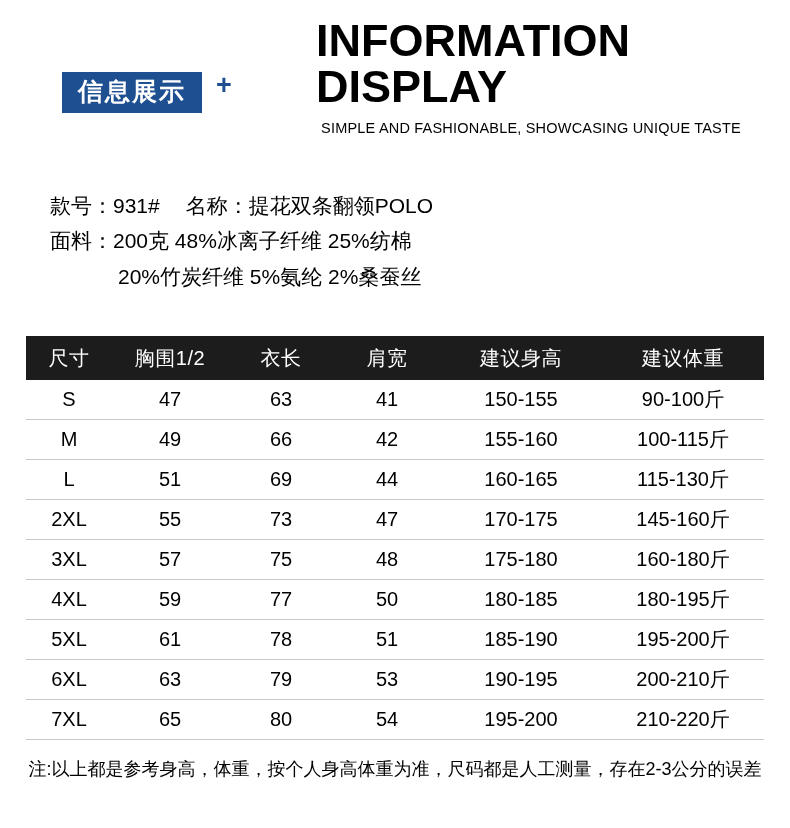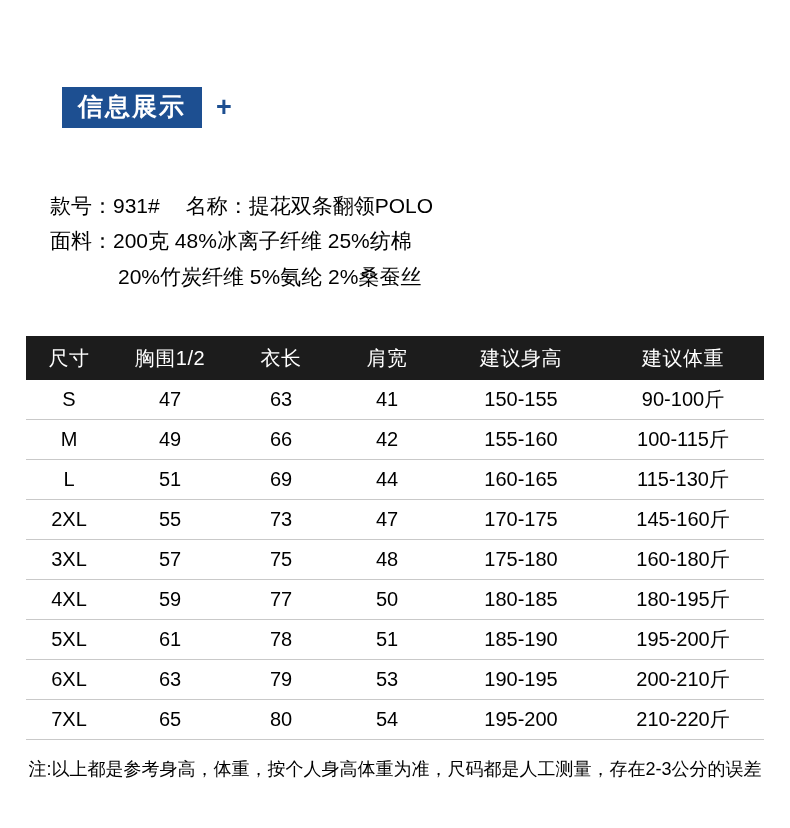--- a/index.html
+++ b/index.html
@@ -21,23 +21,23 @@
   }
 
   
   .header {
     position: relative;
     height: 170px;
   }
   .badge-row {
     position: absolute;
     left: 62px;
-    top: 87px;
+    top: 72px;
     display: flex;
-    align-items: center;
+    align-items: flex-start;
   }
   .badge {
     background: #1d4f91;
     color: #ffffff;
     font-size: 25px;
     font-weight: bold;
     letter-spacing: 2px;
     padding: 7px 16px 9px 16px;
     line-height: 1;
     white-space: nowrap;
@@ -145,20 +145,25 @@
 <body>
 
 <div class="page">
 
   <div class="header">
     <div class="badge-row">
       <div class="badge">信息展示</div>
       <div class="badge-plus">+</div>
     </div>
 
+    <div class="title-block">
+      <div class="title-line">INFORMATION</div>
+      <div class="title-line">DISPLAY</div>
+      <div class="subtitle">SIMPLE AND FASHIONABLE, SHOWCASING UNIQUE TASTE</div>
+    </div>
   </div>
 
   <div class="specs">
     <div class="spec-line">
       <span>款号：</span><span>931#</span><span class="spec-gap"></span><span>名称：</span><span>提花双条翻领POLO</span>
     </div>
     <div class="spec-line">
       <span>面料：</span><span>200克 48%冰离子纤维 25%纺棉</span>
     </div>
     <div class="spec-line spec-indent">

